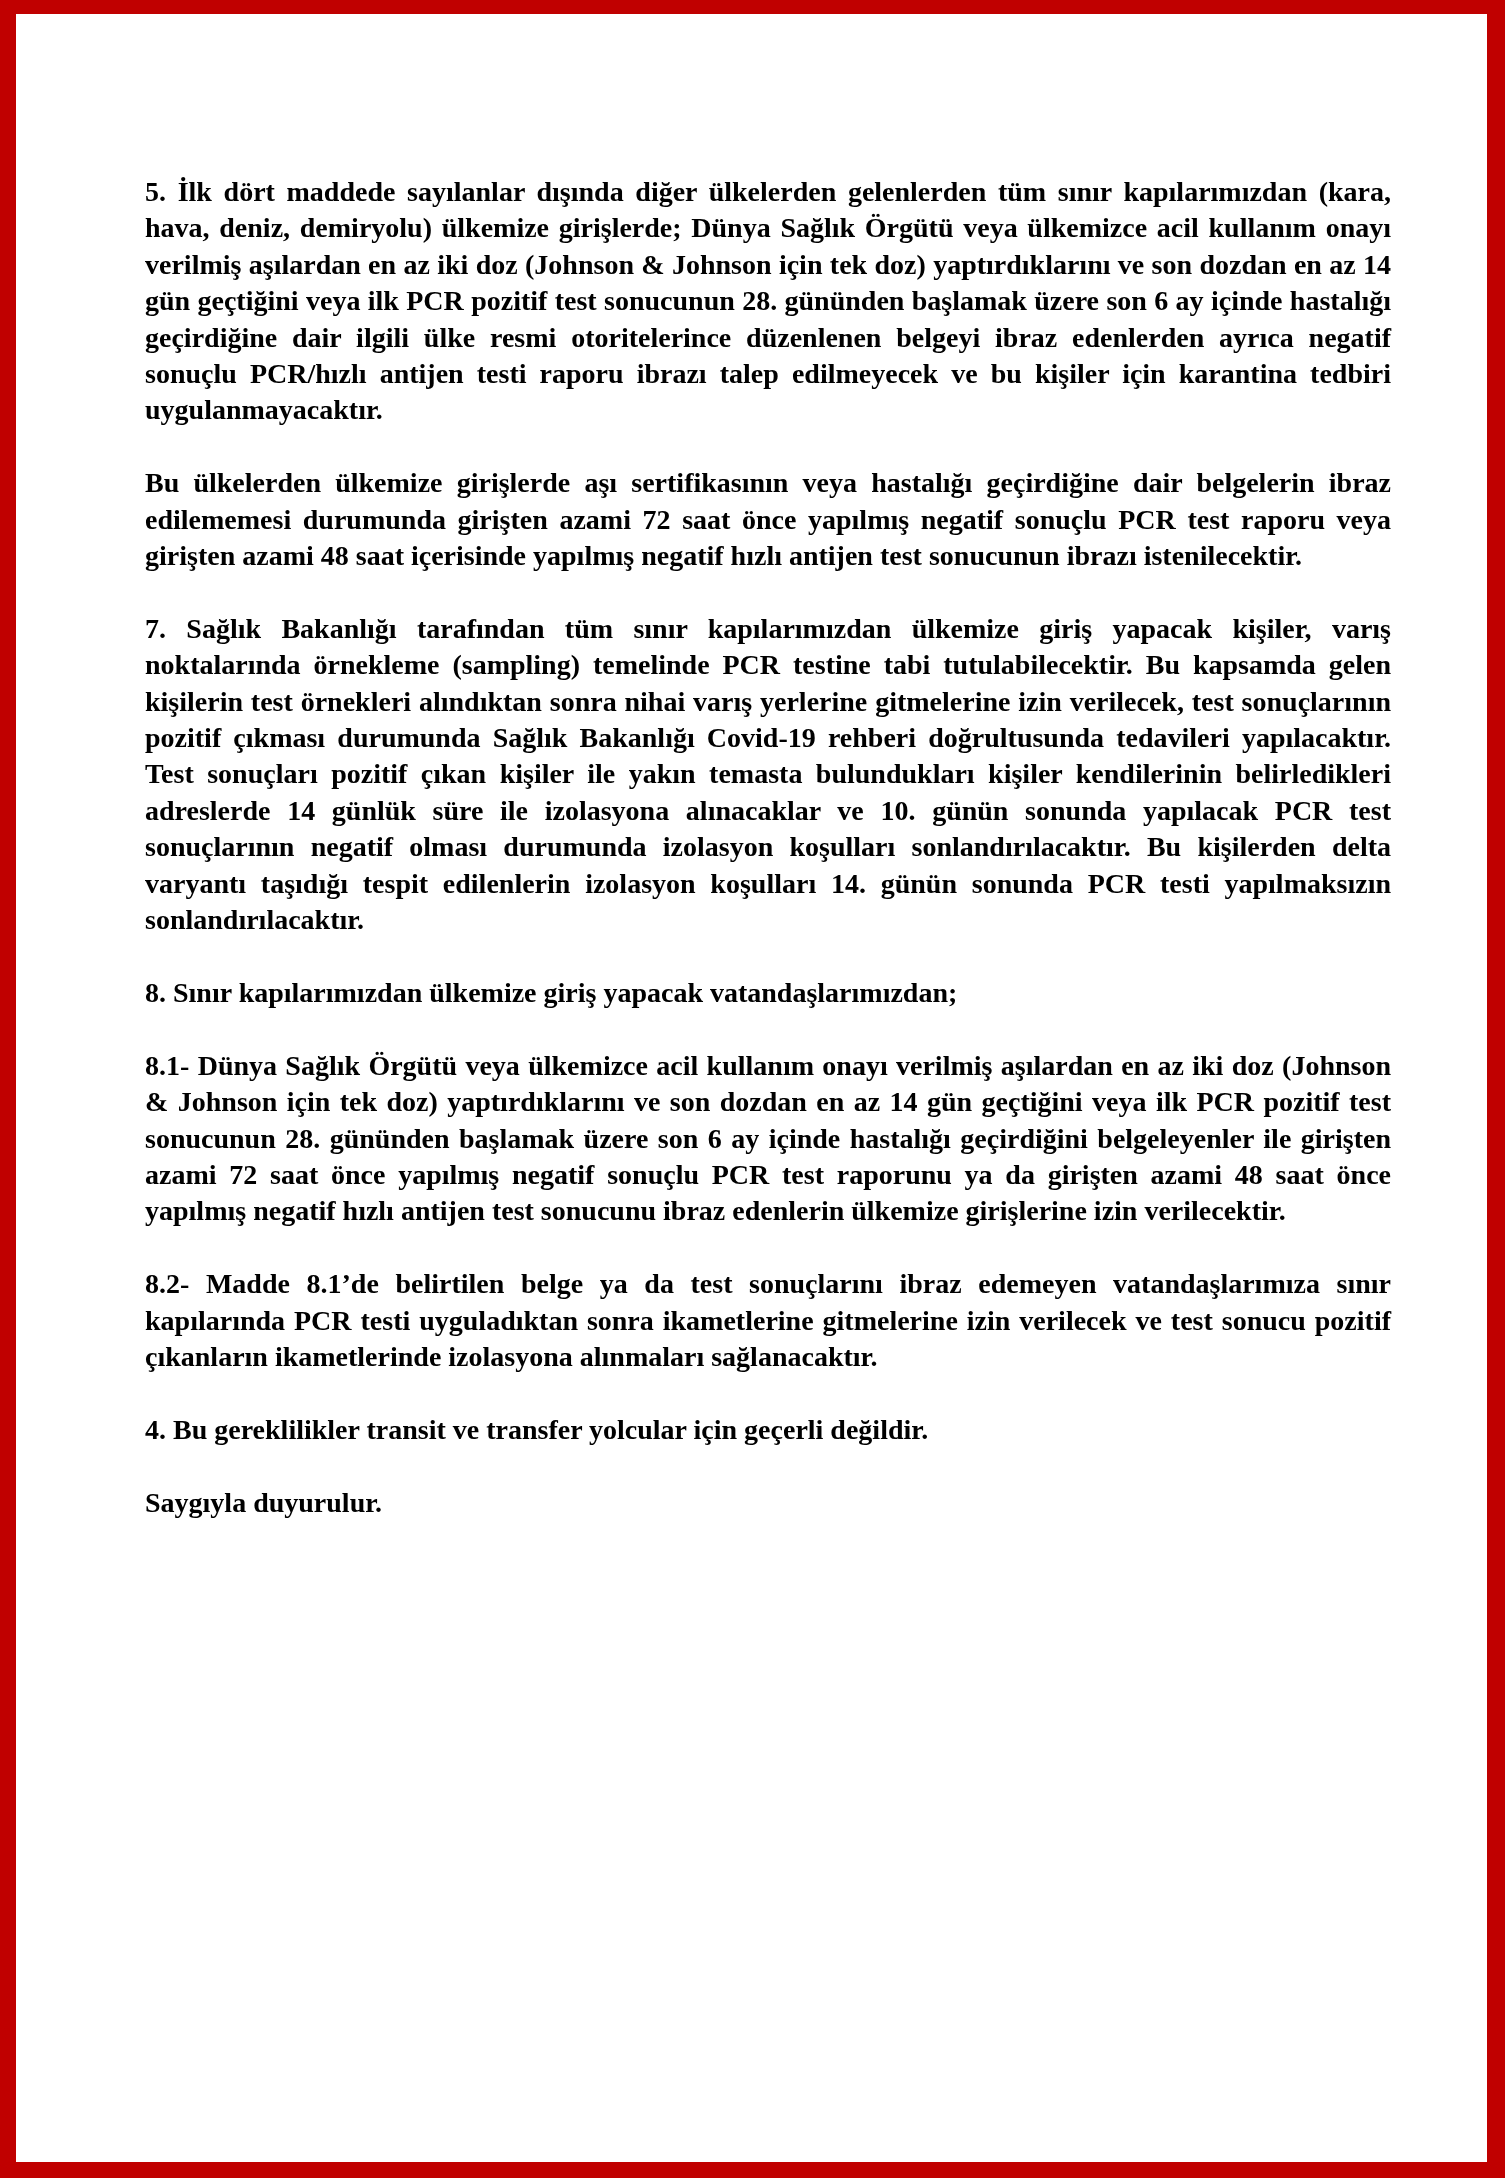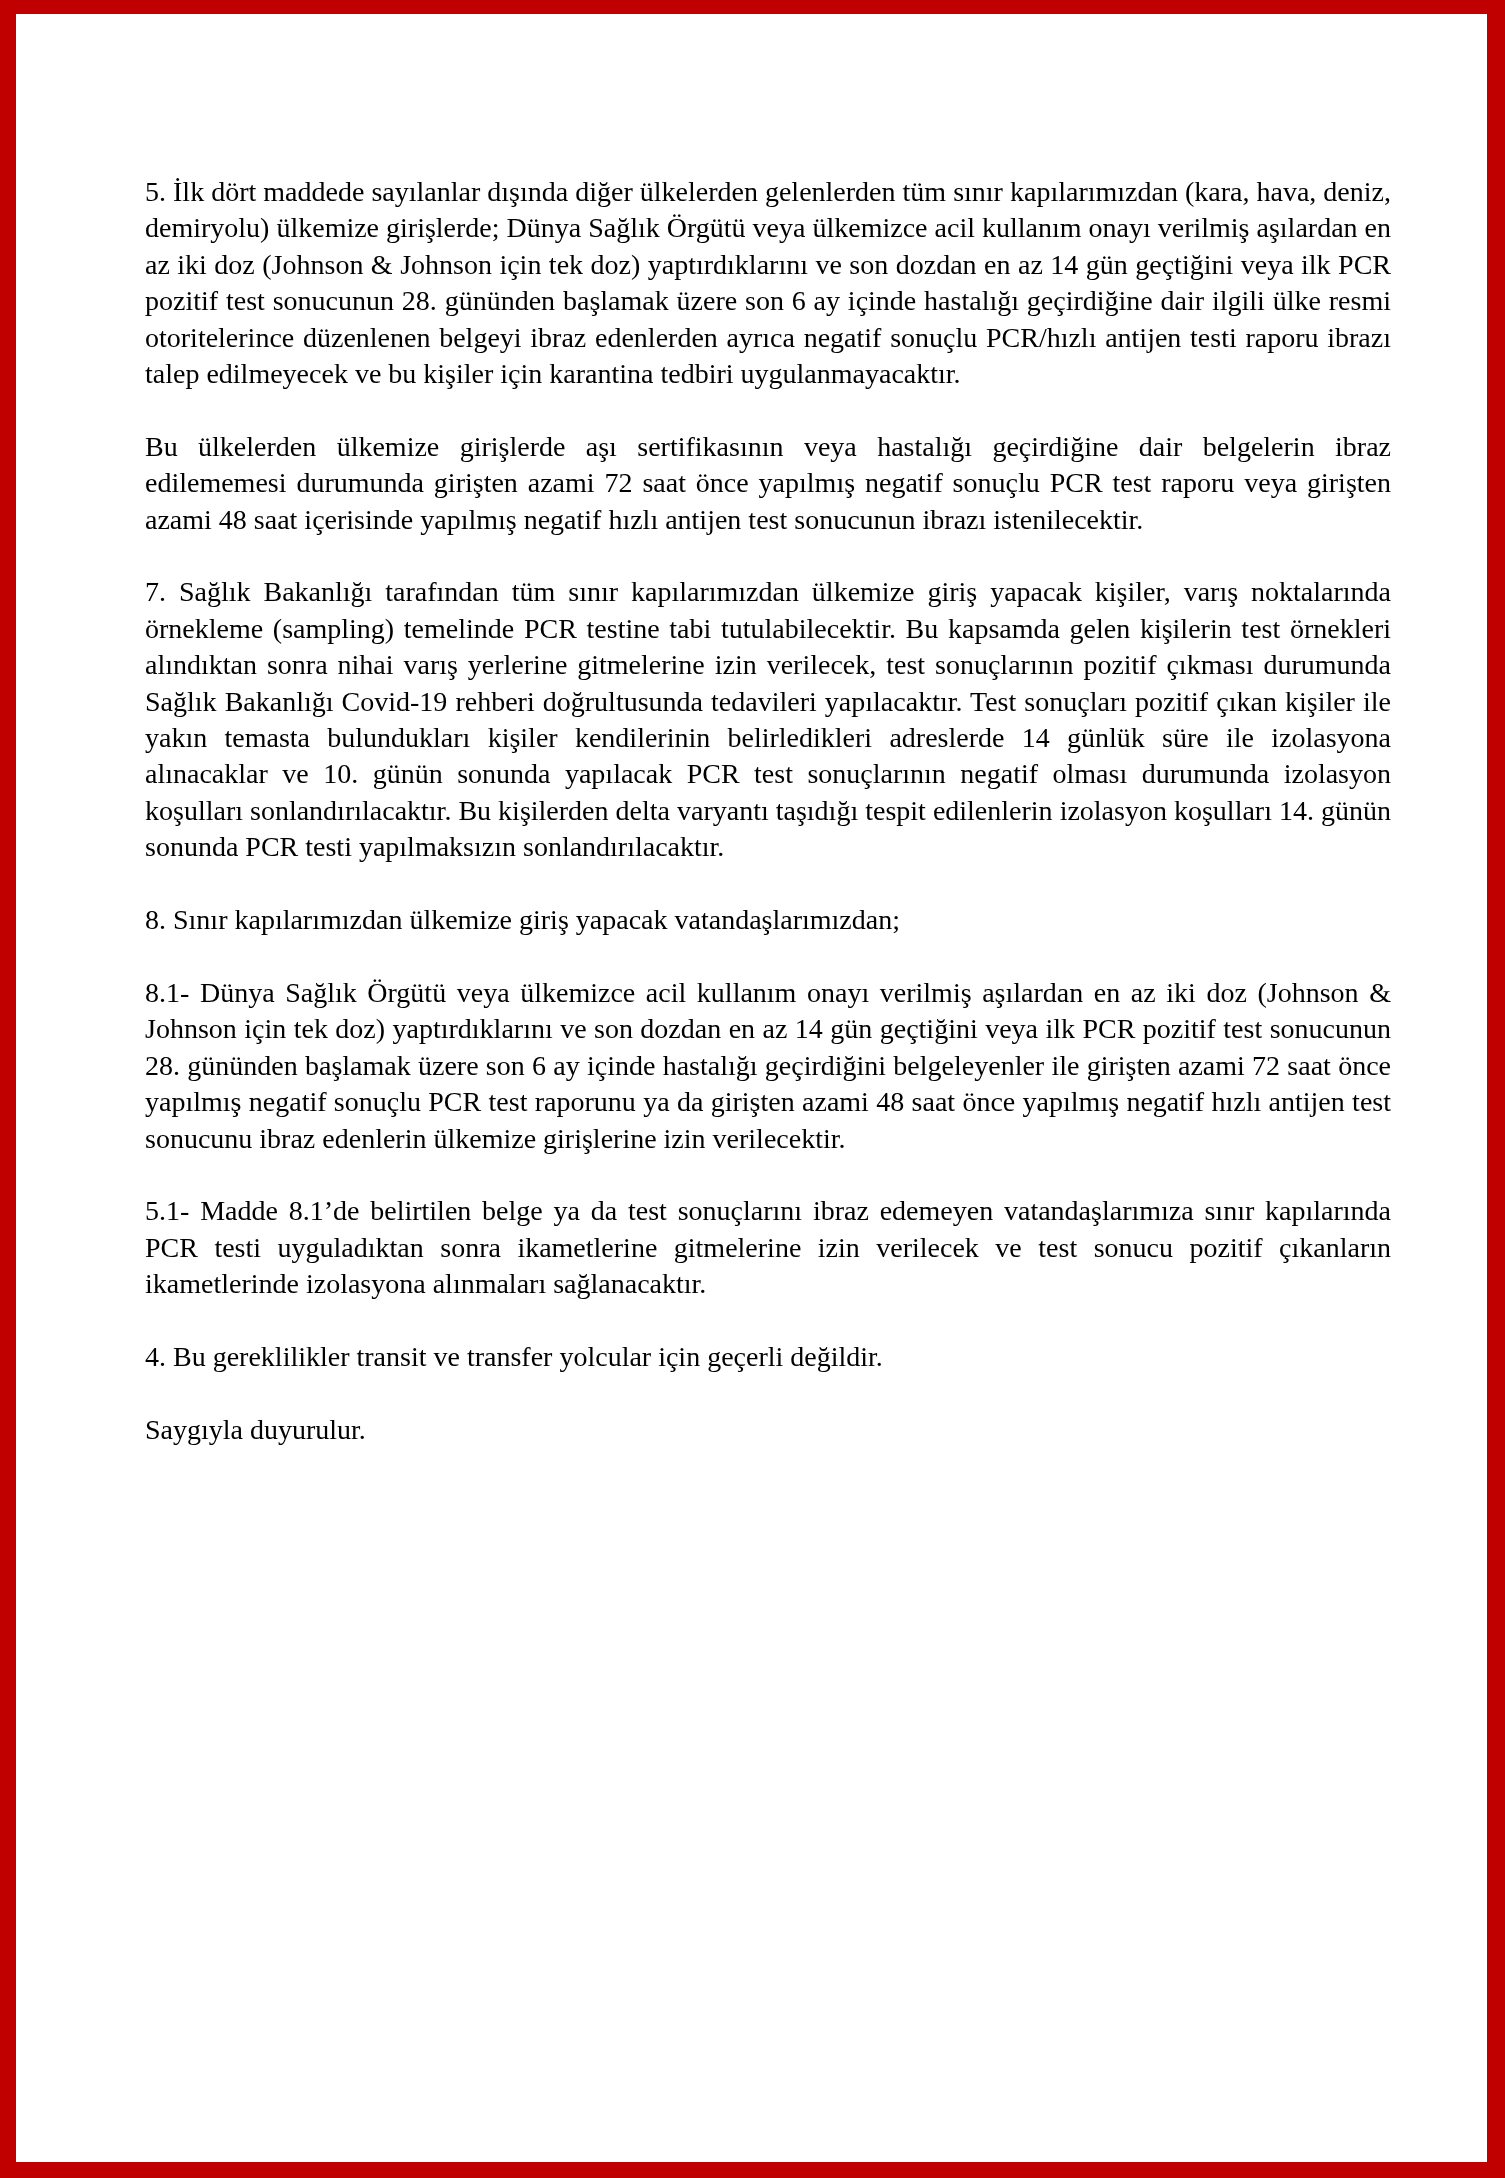--- a/index.html
+++ b/index.html
@@ -33,32 +33,33 @@
       font-family: "Liberation Serif", "DejaVu Serif", serif;
       font-size: 28px;
       line-height: 36.4px;
       color: #000000;
     }
     .content p {
       margin: 0 0 36.4px 0;
       text-align: justify;
       text-align-last: left;
       hyphens: none;
+      font-weight: bold;
     }
     .content p:last-child {
       margin-bottom: 0;
     }
   </style>
 </head>
 <body>
 
 <div class="frame" style="border-color: rgb(192, 0, 0);">
   <div class="content">
     <p>5. İlk dört maddede sayılanlar dışında diğer ülkelerden gelenlerden tüm sınır kapılarımızdan (kara, hava, deniz, demiryolu) ülkemize girişlerde; Dünya Sağlık Örgütü veya ülkemizce acil kullanım onayı verilmiş aşılardan en az iki doz (Johnson &amp; Johnson için tek doz) yaptırdıklarını ve son dozdan en az 14 gün geçtiğini veya ilk PCR pozitif test sonucunun 28. gününden başlamak üzere son 6 ay içinde hastalığı geçirdiğine dair ilgili ülke resmi otoritelerince düzenlenen belgeyi ibraz edenlerden ayrıca negatif sonuçlu PCR/hızlı antijen testi raporu ibrazı talep edilmeyecek ve bu kişiler için karantina tedbiri uygulanmayacaktır.</p>
     <p>Bu ülkelerden ülkemize girişlerde aşı sertifikasının veya hastalığı geçirdiğine dair belgelerin ibraz edilememesi durumunda girişten azami 72 saat önce yapılmış negatif sonuçlu PCR test raporu veya girişten azami 48 saat içerisinde yapılmış negatif hızlı antijen test sonucunun ibrazı istenilecektir.</p>
     <p>7. Sağlık Bakanlığı tarafından tüm sınır kapılarımızdan ülkemize giriş yapacak kişiler, varış noktalarında örnekleme (sampling) temelinde PCR testine tabi tutulabilecektir. Bu kapsamda gelen kişilerin test örnekleri alındıktan sonra nihai varış yerlerine gitmelerine izin verilecek, test sonuçlarının pozitif çıkması durumunda Sağlık Bakanlığı Covid-19 rehberi doğrultusunda tedavileri yapılacaktır. Test sonuçları pozitif çıkan kişiler ile yakın temasta bulundukları kişiler kendilerinin belirledikleri adreslerde 14 günlük süre ile izolasyona alınacaklar ve 10. günün sonunda yapılacak PCR test sonuçlarının negatif olması durumunda izolasyon koşulları sonlandırılacaktır. Bu kişilerden delta varyantı taşıdığı tespit edilenlerin izolasyon koşulları 14. günün sonunda PCR testi yapılmaksızın sonlandırılacaktır.</p>
     <p>8. Sınır kapılarımızdan ülkemize giriş yapacak vatandaşlarımızdan;</p>
     <p>8.1- Dünya Sağlık Örgütü veya ülkemizce acil kullanım onayı verilmiş aşılardan en az iki doz (Johnson &amp; Johnson için tek doz) yaptırdıklarını ve son dozdan en az 14 gün geçtiğini veya ilk PCR pozitif test sonucunun 28. gününden başlamak üzere son 6 ay içinde hastalığı geçirdiğini belgeleyenler ile girişten azami 72 saat önce yapılmış negatif sonuçlu PCR test raporunu ya da girişten azami 48 saat önce yapılmış negatif hızlı antijen test sonucunu ibraz edenlerin ülkemize girişlerine izin verilecektir.</p>
-    <p>5.1- Madde 8.1’de belirtilen belge ya da test sonuçlarını ibraz edemeyen vatandaşlarımıza sınır kapılarında PCR testi uyguladıktan sonra ikametlerine gitmelerine izin verilecek ve test sonucu pozitif çıkanların ikametlerinde izolasyona alınmaları sağlanacaktır.</p>
+    <p>8.2- Madde 8.1’de belirtilen belge ya da test sonuçlarını ibraz edemeyen vatandaşlarımıza sınır kapılarında PCR testi uyguladıktan sonra ikametlerine gitmelerine izin verilecek ve test sonucu pozitif çıkanların ikametlerinde izolasyona alınmaları sağlanacaktır.</p>
     <p>4. Bu gereklilikler transit ve transfer yolcular için geçerli değildir.</p>
     <p>Saygıyla duyurulur.</p>
   </div>
 </div>
 
 </body></html>

